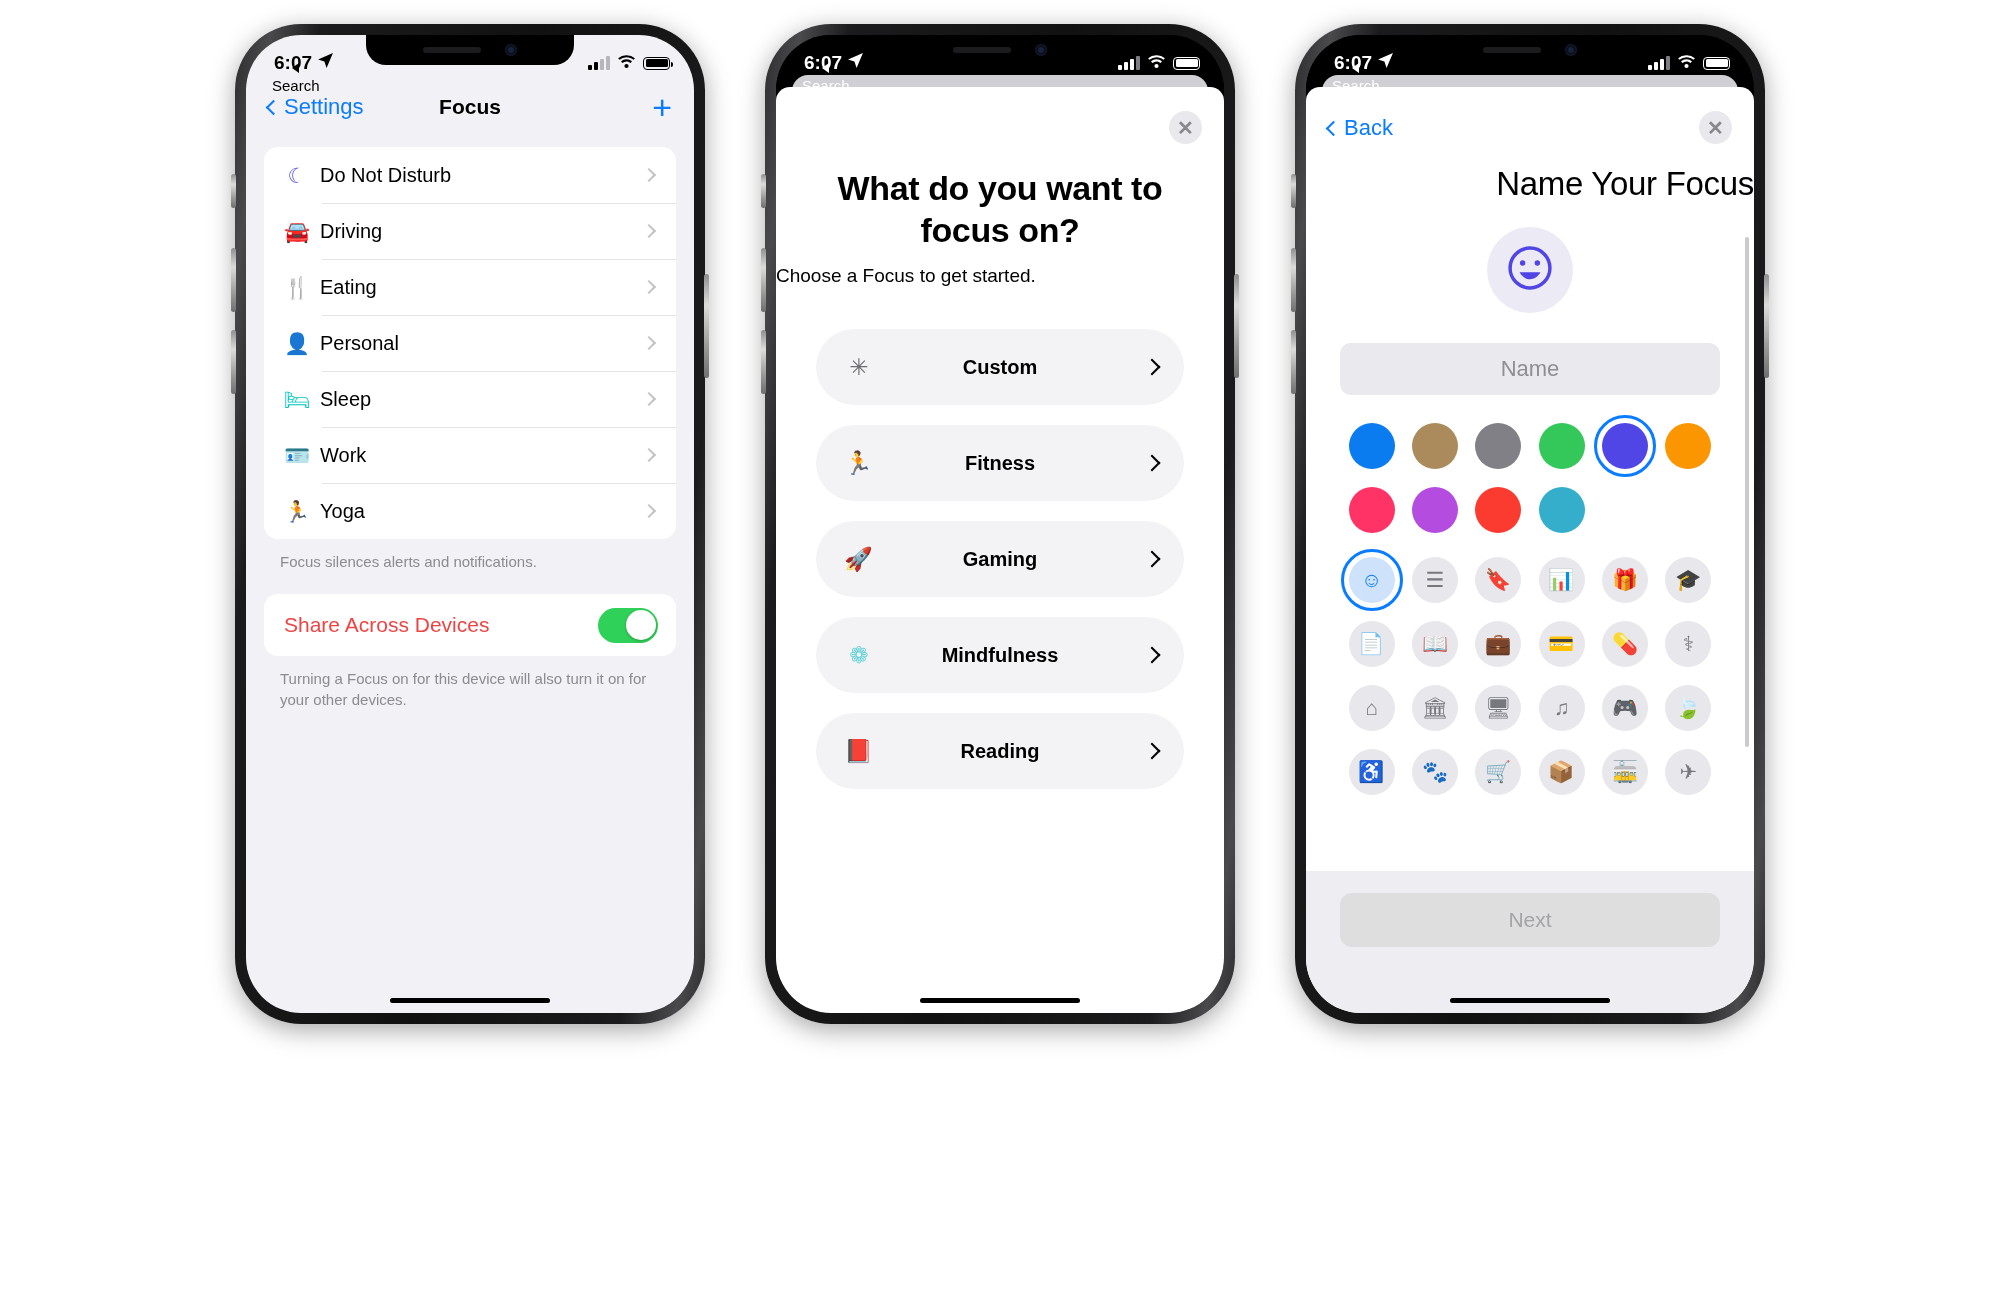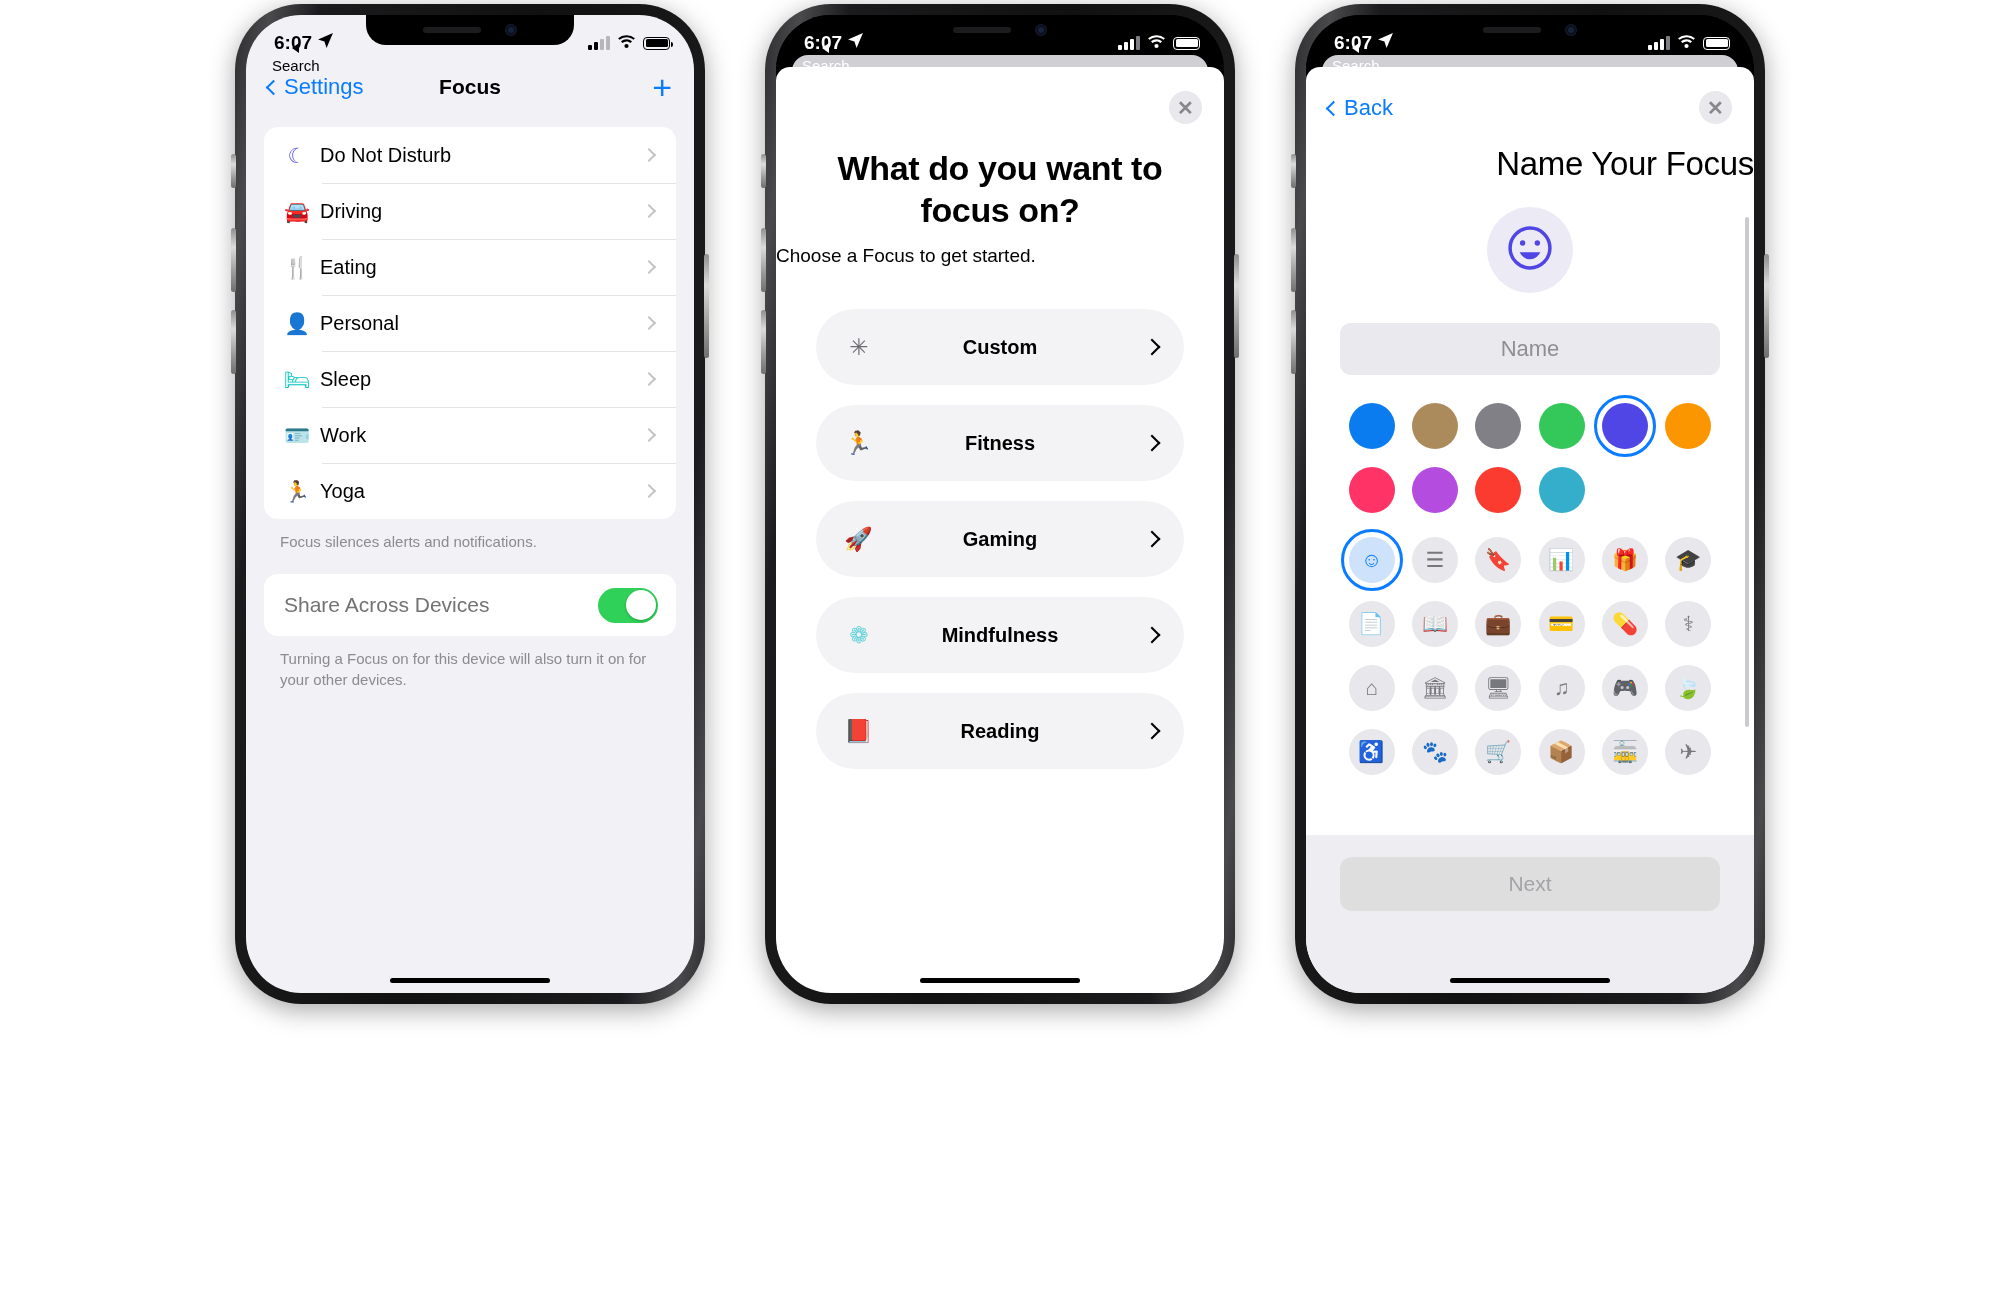--- a/index.html
+++ b/index.html
@@ -3,21 +3,21 @@
 <meta charset="utf-8">
 <style>
   * { box-sizing: border-box; margin: 0; padding: 0; }
   body {
     width: 2000px; height: 1303px;
     background: #ffffff;
     font-family: "Liberation Sans", sans-serif;
     overflow: hidden;
     position: relative;
   }
-  .stage { position: relative; width: 2000px; height: 1303px; display: flex; justify-content: center; align-items: flex-start; gap: 60px; padding-top: 4px; }
+  .stage { position: relative; width: 2000px; height: 1303px; display: flex; justify-content: center; align-items: flex-start; gap: 60px; padding-top: 24px; }
 
   
   .phone {
     position: relative;
     width: 470px; height: 1000px;
     border-radius: 66px;
     background: linear-gradient(98deg,#2c2c2e 0%,#4a4a4c 6%,#1b1b1d 14%,#111 50%,#1b1b1d 86%,#4a4a4c 95%,#2c2c2e 100%);
     padding: 11px;
     box-shadow: 0 6px 26px rgba(0,0,0,.35);
     flex: 0 0 auto;
@@ -81,21 +81,21 @@
   .nav-plus { margin-left:auto; color:#0a7cff; font-size:34px; line-height:1; font-weight:300;}
 
   .card { background:#fff; border-radius:14px; margin: 14px 18px 0 18px; overflow:hidden; }
   .row { display:flex; align-items:center; height:56px; padding-left:16px; position:relative; }
   .row + .row::before { content:""; position:absolute; left:58px; right:0; top:0; height:1px; background:#e4e4e8;}
   .row .ico { width:34px; display:flex; align-items:center; justify-content:center; font-size:21px; line-height:1;}
   .row .lbl { flex:1; font-size:20px; color:#000; padding-left:6px;}
   .chev-r { width:10px;height:10px;border-right:2.4px solid #c3c3c7;border-top:2.4px solid #c3c3c7;transform:rotate(45deg); margin-right:22px;}
   .footnote { font-size:15px; color:#8b8b90; padding: 13px 34px 0 34px; line-height:1.35;}
   .toggle-row { display:flex; align-items:center; height:62px; padding: 0 18px 0 20px;}
-  .toggle-row .lbl { flex:1; font-size:21px; color:#737373;}
+  .toggle-row .lbl { flex:1; font-size:21px; color:#ef4444;}
   .switch { width:60px;height:35px;border-radius:18px;background:#30d158; position:relative; }
   .switch i { position:absolute; top:2.4px; right:2.4px; width:30px;height:30px;border-radius:50%;background:#fff; box-shadow:0 1px 3px rgba(0,0,0,.25);}
 
   
   .p2 .content { position:absolute; inset:0; background:#000; padding-top:0;}
   .sheet-stack { position:absolute; top:40px; left:0; right:0; bottom:0;}
   .sheet-back { position:absolute; top:0; left:16px; right:16px; height:40px; background:#cfcfd4; border-radius:16px 16px 0 0;}
   .sheet { position:absolute; top:12px; left:0; right:0; bottom:0; background:#fff; border-radius:14px 14px 0 0; overflow:hidden;}
   .sheet-close { position:absolute; top:24px; right:22px; width:33px;height:33px;border-radius:50%;background:#e8e8ed; display:flex;align-items:center;justify-content:center; color:#87878d; font-size:20px; font-weight:600; z-index:5;}
   .sheet-h1 { text-align:center; font-size:34px; font-weight:700; color:#000; line-height:1.24; padding: 80px 52px 0 52px; letter-spacing:-.4px;}
@@ -114,21 +114,21 @@
   .nf-avatar { margin: 24px auto 0 auto; width:86px;height:86px;border-radius:50%; background:#eceaf5; display:flex;align-items:center;justify-content:center;}
   .nf-field { margin: 30px 34px 0 34px; height:52px; border-radius:11px; background:#e9e9ee; display:flex; align-items:center; justify-content:center; }
   .nf-field span { font-size:22px; color:#8e8e93; }
   .sw-grid { padding: 28px 34px 0 34px; display:grid; grid-template-columns: repeat(6,1fr); row-gap:18px; justify-items:center;}
   .sw { width:46px;height:46px;border-radius:50%; position:relative;}
   .sw.sel::after { content:""; position:absolute; inset:-8px; border-radius:50%; border:3.4px solid #0a7cff;}
   .ic-grid { padding: 24px 34px 0 34px; display:grid; grid-template-columns: repeat(6,1fr); row-gap:18px; justify-items:center;}
   .ic { width:46px;height:46px;border-radius:50%; background:#e7e7ec; display:flex;align-items:center;justify-content:center; color:#77777e; font-size:21px; position:relative;}
   .ic.sel { background:#cfe2fb; color:#0a7cff;}
   .ic.sel::after { content:""; position:absolute; inset:-8px; border-radius:50%; border:3.4px solid #0a7cff;}
-  .nf-bottom { position:absolute; left:0; right:0; bottom:0; height:158px; background:#eeeef2; }
+  .nf-bottom { position:absolute; left:0; right:0; bottom:0; height:142px; background:#eeeef2; }
   .nf-next { position:absolute; left:34px; right:34px; top:22px; height:54px; border-radius:12px; background:#dededf; display:flex;align-items:center;justify-content:center; font-size:21px; color:#a3a3a8; font-weight:500;}
   .scrollbar { position:absolute; right:5px; top:150px; width:4px; height:510px; background:#c9c9ce; border-radius:2px;}
 </style>
 </head>
 <body>
 
 <div class="stage">
 
   <div class="phone p1">
     <div class="btn-side btn-mute"></div>

